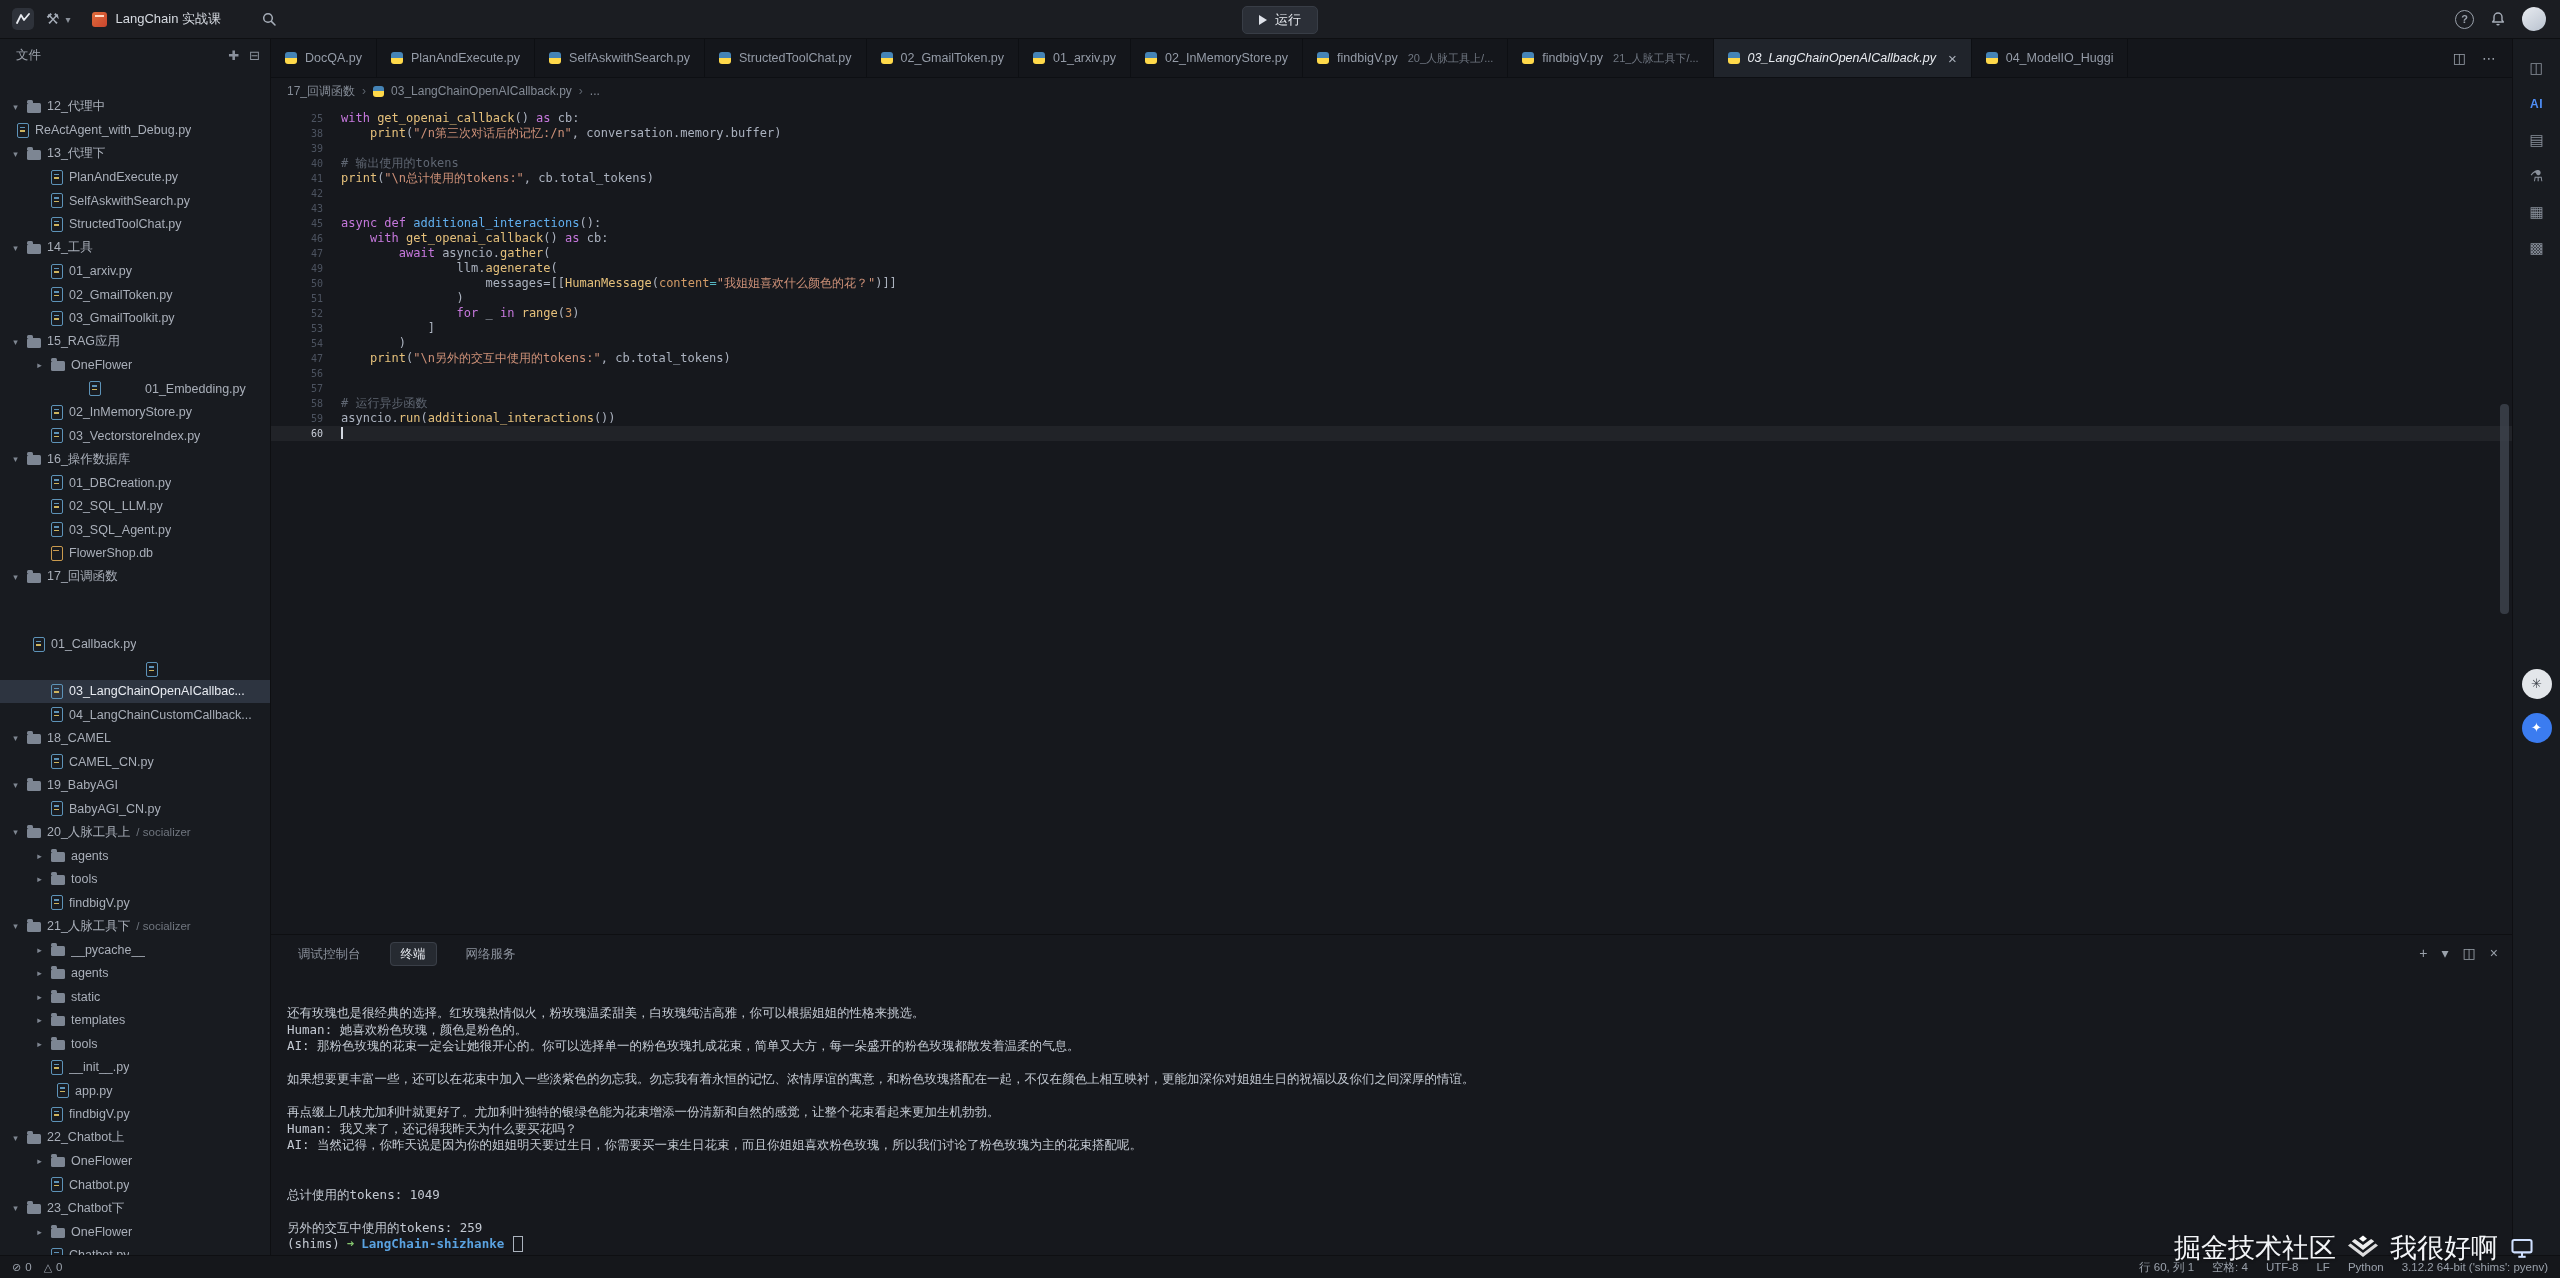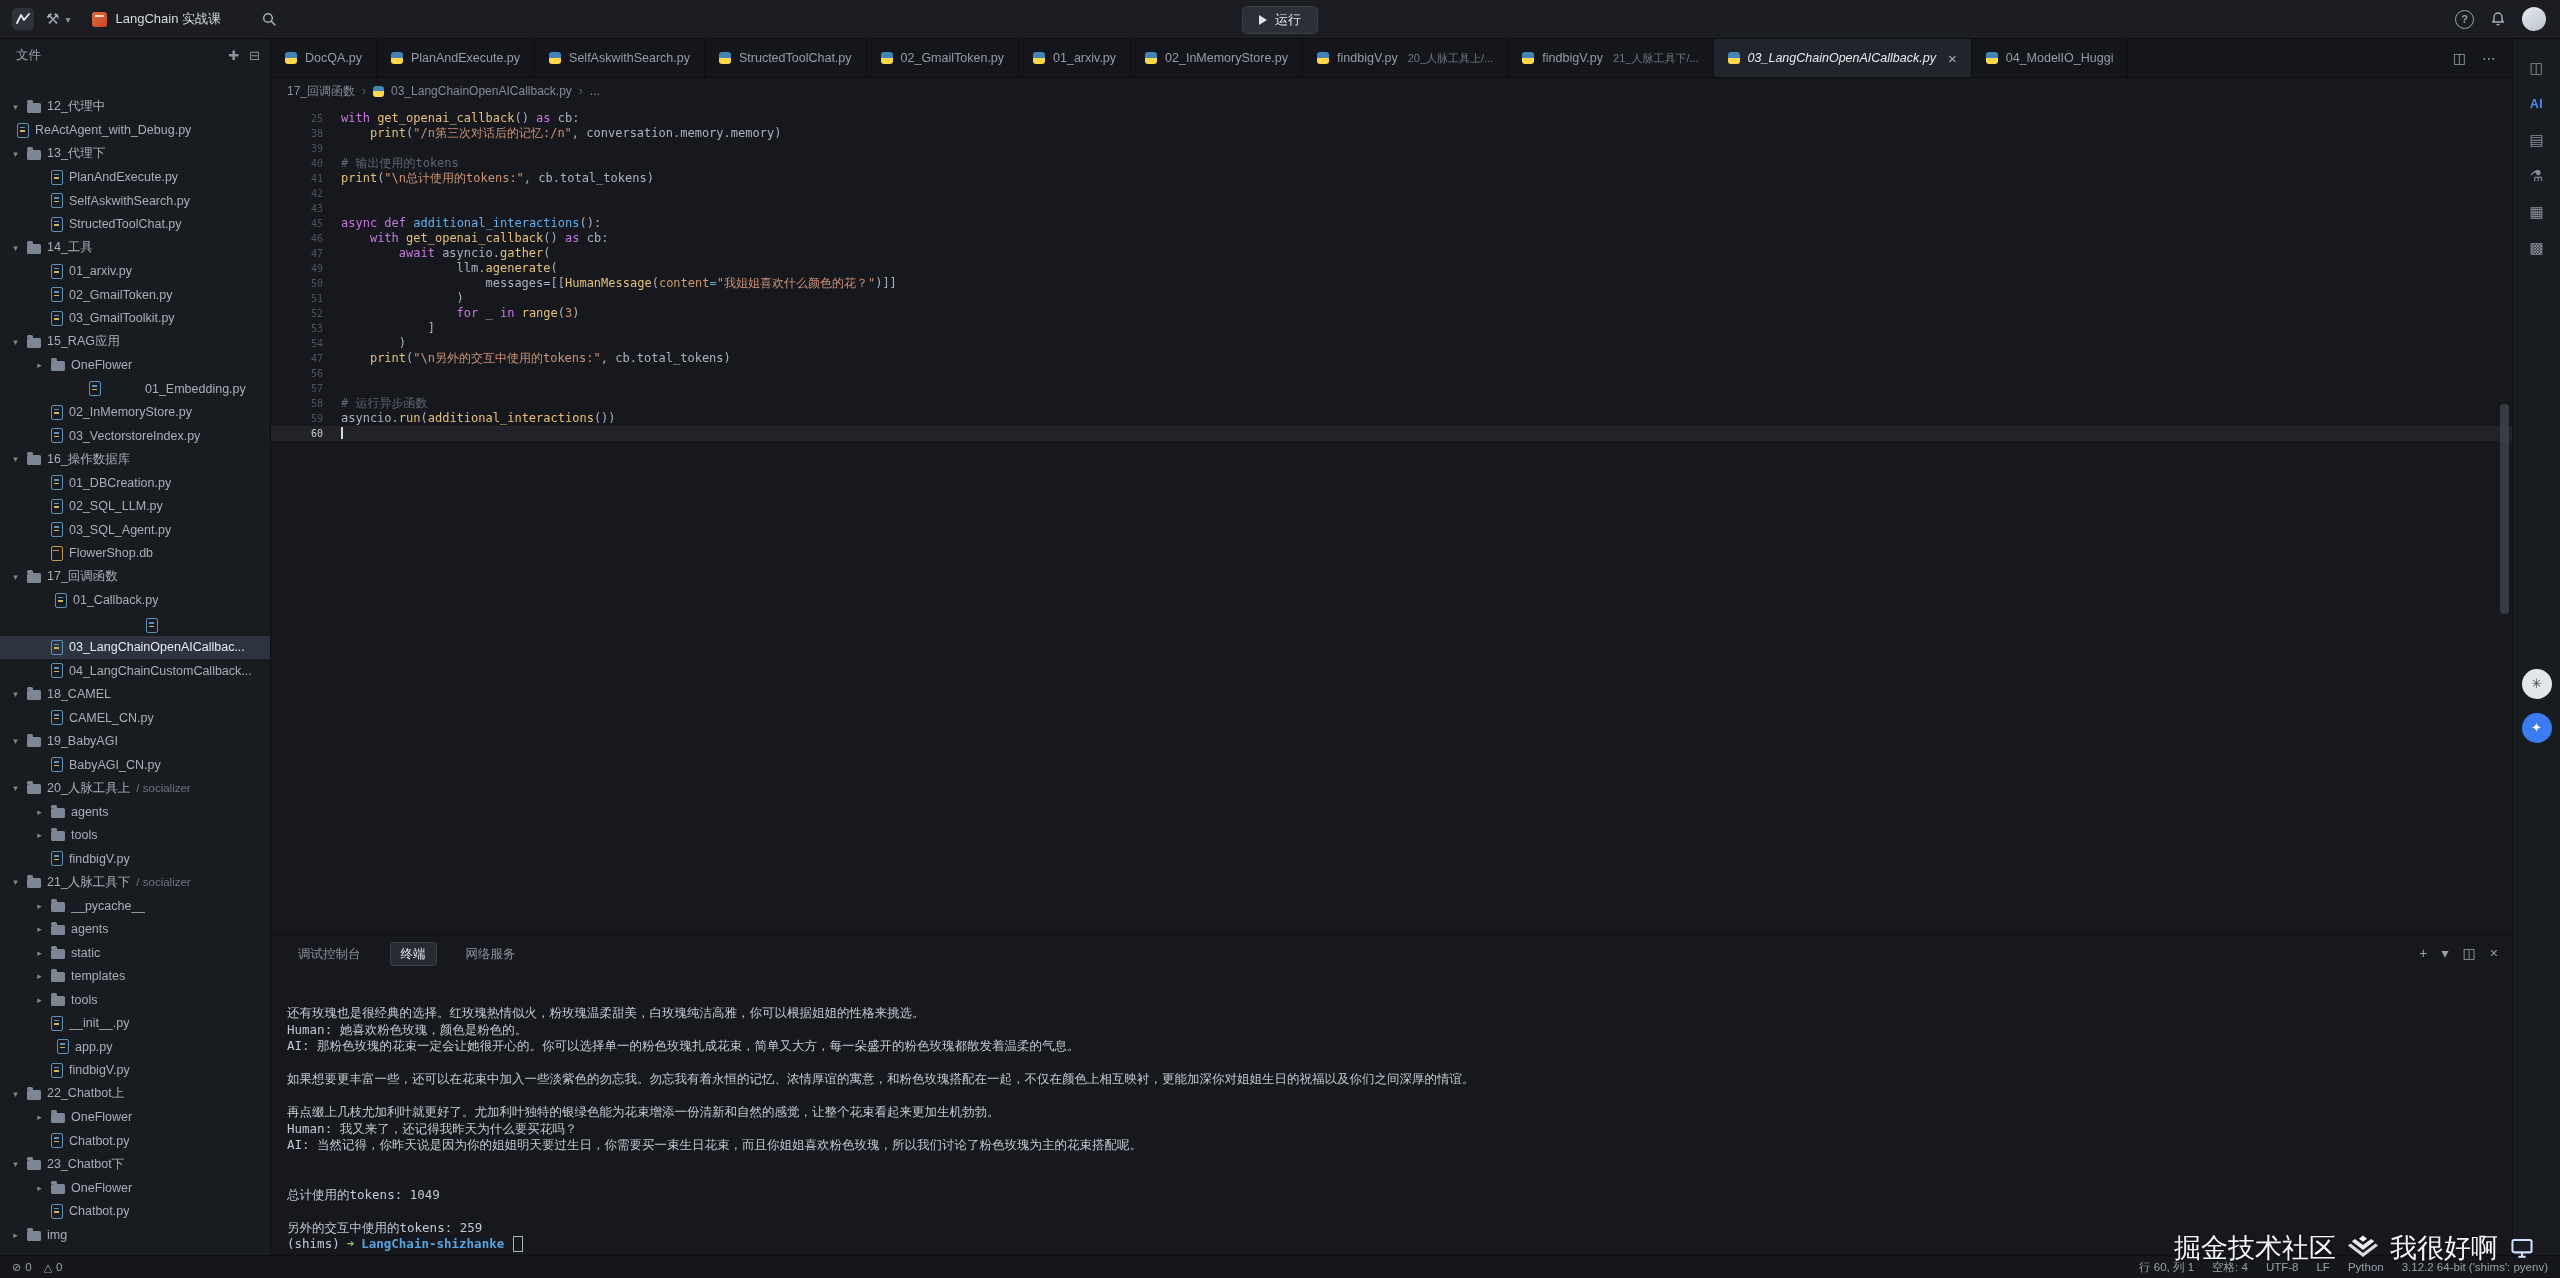--- a/index.html
+++ b/index.html
@@ -272,21 +272,21 @@
       <div class="trow" style="padding-left: 34px;">
         <span class="chev"></span>
         <span class="ic-file db"></span>
         <span class="tlab">FlowerShop.db</span>
       </div>
       <div class="trow" style="padding-left: 10px;">
         <span class="chev">▾</span>
         <span class="ic-folder"></span>
         <span class="tlab">17_回调函数</span>
       </div>
-      <div class="trow" style="padding-left: 38px;">
+      <div class="trow" style="padding-left: 16px; margin-top: 44px;">
         <span class="chev"></span>
         <span class="ic-file py"></span>
         <span class="tlab">01_Callback.py</span>
       </div>
       <div class="trow" style="padding-left: 34px; flex-direction: column;">
         <span class="chev"></span>
         <span class="ic-file py"></span>
         <span class="tlab">02_Async_Callback.py</span>
       </div>
       <div class="trow sel" style="padding-left: 34px;">
@@ -487,21 +487,21 @@
       <span class="bcsep">›</span>
       <span class="pyic sm"></span>
       <span class="bcitem">03_LangChainOpenAICallback.py</span>
       <span class="bcsep">›</span>
       <span class="bcitem">...</span>
     </div>
 
   <div id="editor" class="mono">
     <div id="codelines">
         <div class="cl"><span class="ln">25</span><span class="ct"><span class="tok-kw">with</span><span class="tok-pl"> </span><span class="tok-fn">get_openai_callback</span><span class="tok-pl">() </span><span class="tok-kw">as</span><span class="tok-pl"> cb:</span></span></div>
-        <div class="cl"><span class="ln">38</span><span class="ct"><span class="tok-pl">    </span><span class="tok-fn">print</span><span class="tok-pl">(</span><span class="tok-str">"/n第三次对话后的记忆:/n"</span><span class="tok-pl">, conversation.memory.memory)</span></span></div>
+        <div class="cl"><span class="ln">38</span><span class="ct"><span class="tok-pl">    </span><span class="tok-fn">print</span><span class="tok-pl">(</span><span class="tok-str">"/n第三次对话后的记忆:/n"</span><span class="tok-pl">, conversation.memory.buffer)</span></span></div>
         <div class="cl"><span class="ln">39</span><span class="ct"></span></div>
         <div class="cl"><span class="ln">40</span><span class="ct"><span class="tok-cmt"># 输出使用的tokens</span></span></div>
         <div class="cl"><span class="ln">41</span><span class="ct"><span class="tok-fn">print</span><span class="tok-pl">(</span><span class="tok-str">"\n总计使用的tokens:"</span><span class="tok-pl">, cb.total_tokens)</span></span></div>
         <div class="cl"><span class="ln">42</span><span class="ct"></span></div>
         <div class="cl"><span class="ln">43</span><span class="ct"></span></div>
         <div class="cl"><span class="ln">45</span><span class="ct"><span class="tok-kw">async</span><span class="tok-pl"> </span><span class="tok-kw">def</span><span class="tok-pl"> </span><span class="tok-fndef">additional_interactions</span><span class="tok-pl">():</span></span></div>
         <div class="cl"><span class="ln">46</span><span class="ct"><span class="tok-pl">    </span><span class="tok-kw">with</span><span class="tok-pl"> </span><span class="tok-fn">get_openai_callback</span><span class="tok-pl">() </span><span class="tok-kw">as</span><span class="tok-pl"> cb:</span></span></div>
         <div class="cl"><span class="ln">47</span><span class="ct"><span class="tok-pl">        </span><span class="tok-kw">await</span><span class="tok-pl"> asyncio.</span><span class="tok-fn">gather</span><span class="tok-pl">(</span></span></div>
         <div class="cl"><span class="ln">49</span><span class="ct"><span class="tok-pl">                llm.</span><span class="tok-fn">agenerate</span><span class="tok-pl">(</span></span></div>
         <div class="cl"><span class="ln">50</span><span class="ct"><span class="tok-pl">                    messages=[[</span><span class="tok-cls">HumanMessage</span><span class="tok-pl">(</span><span class="tok-param">content</span><span class="tok-op">=</span><span class="tok-str">"我姐姐喜欢什么颜色的花？"</span><span class="tok-pl">)]]</span></span></div>

